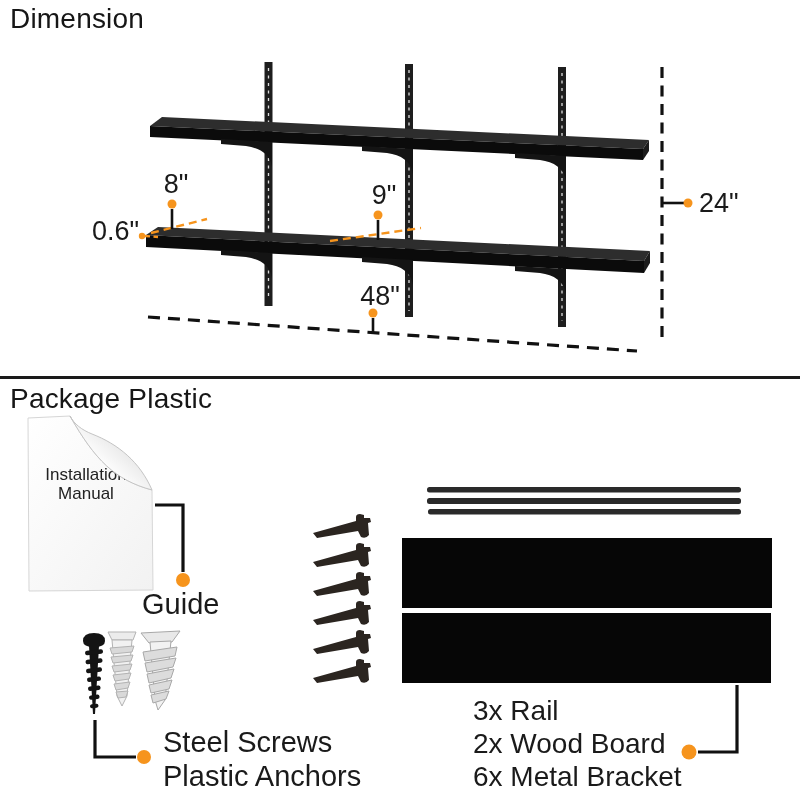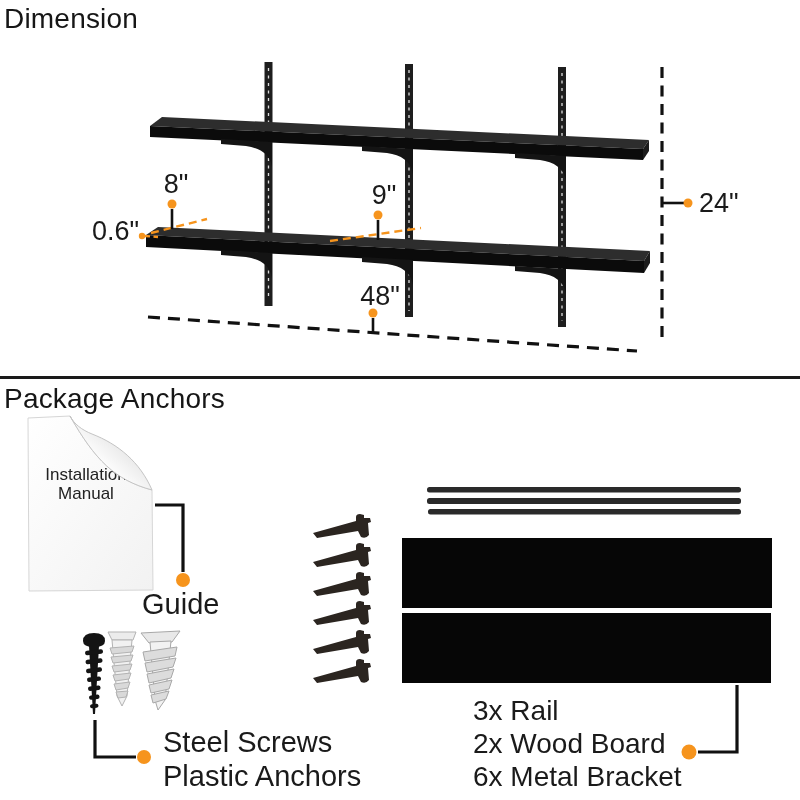--- a/index.html
+++ b/index.html
@@ -1,21 +1,21 @@
 <!DOCTYPE html>
 <html><head>
 <meta charset="utf-8">
 <style>
   html,body{margin:0;padding:0;background:#ffffff;}
   .canvas{
     position:relative;width:800px;height:800px;background:#ffffff;overflow:hidden;
     font-family:"Liberation Sans", sans-serif;color:#1a1a1a;
   }
   .section-title{
-    position:absolute;left:4px;font-size:28px;font-weight:500;color:#161616;
+    position:absolute;left:10px;font-size:28px;font-weight:500;color:#161616;
     letter-spacing:0.2px;white-space:nowrap;
   }
   #dim-title{top:3px;}
   #pkg-title{top:383px;}
   .divider{position:absolute;left:0;top:376px;width:800px;height:3px;background:#1a1a1a;}
   svg{position:absolute;left:0;}
   #dim-svg{top:0;}
   #pkg-svg{top:0;}
   svg text{font-family:"Liberation Sans", sans-serif;fill:#1a1a1a;}
   .dim-label{font-size:27px;}
@@ -91,21 +91,21 @@
     <g>
       <line x1="330" y1="241" x2="421" y2="228" stroke="#F6941D" stroke-width="2.4" stroke-dasharray="8,5"></line>
       <line x1="378" y1="220" x2="378" y2="240" stroke="#111" stroke-width="2.6"></line>
       <circle cx="378" cy="215" r="4.5" fill="#F6941D"></circle>
     </g>
     <text class="dim-label" x="384" y="204" text-anchor="middle">9"</text>
   </svg>
 
   <div class="divider"></div>
 
-  <div id="pkg-title" class="section-title">Package Anchors</div>
+  <div id="pkg-title" class="section-title">Package Plastic</div>
 
   <svg id="pkg-svg" width="800" height="800" viewBox="0 0 800 800">
     <defs>
       <linearGradient id="curlGrad" x1="0" y1="1" x2="1" y2="0">
         <stop offset="0.35" stop-color="#ffffff"></stop>
         <stop offset="0.75" stop-color="#dddddd"></stop>
         <stop offset="1" stop-color="#bdbdbd"></stop>
       </linearGradient>
       <linearGradient id="pageGrad" x1="0" y1="0" x2="1" y2="1">
         <stop offset="0" stop-color="#ffffff"></stop>

